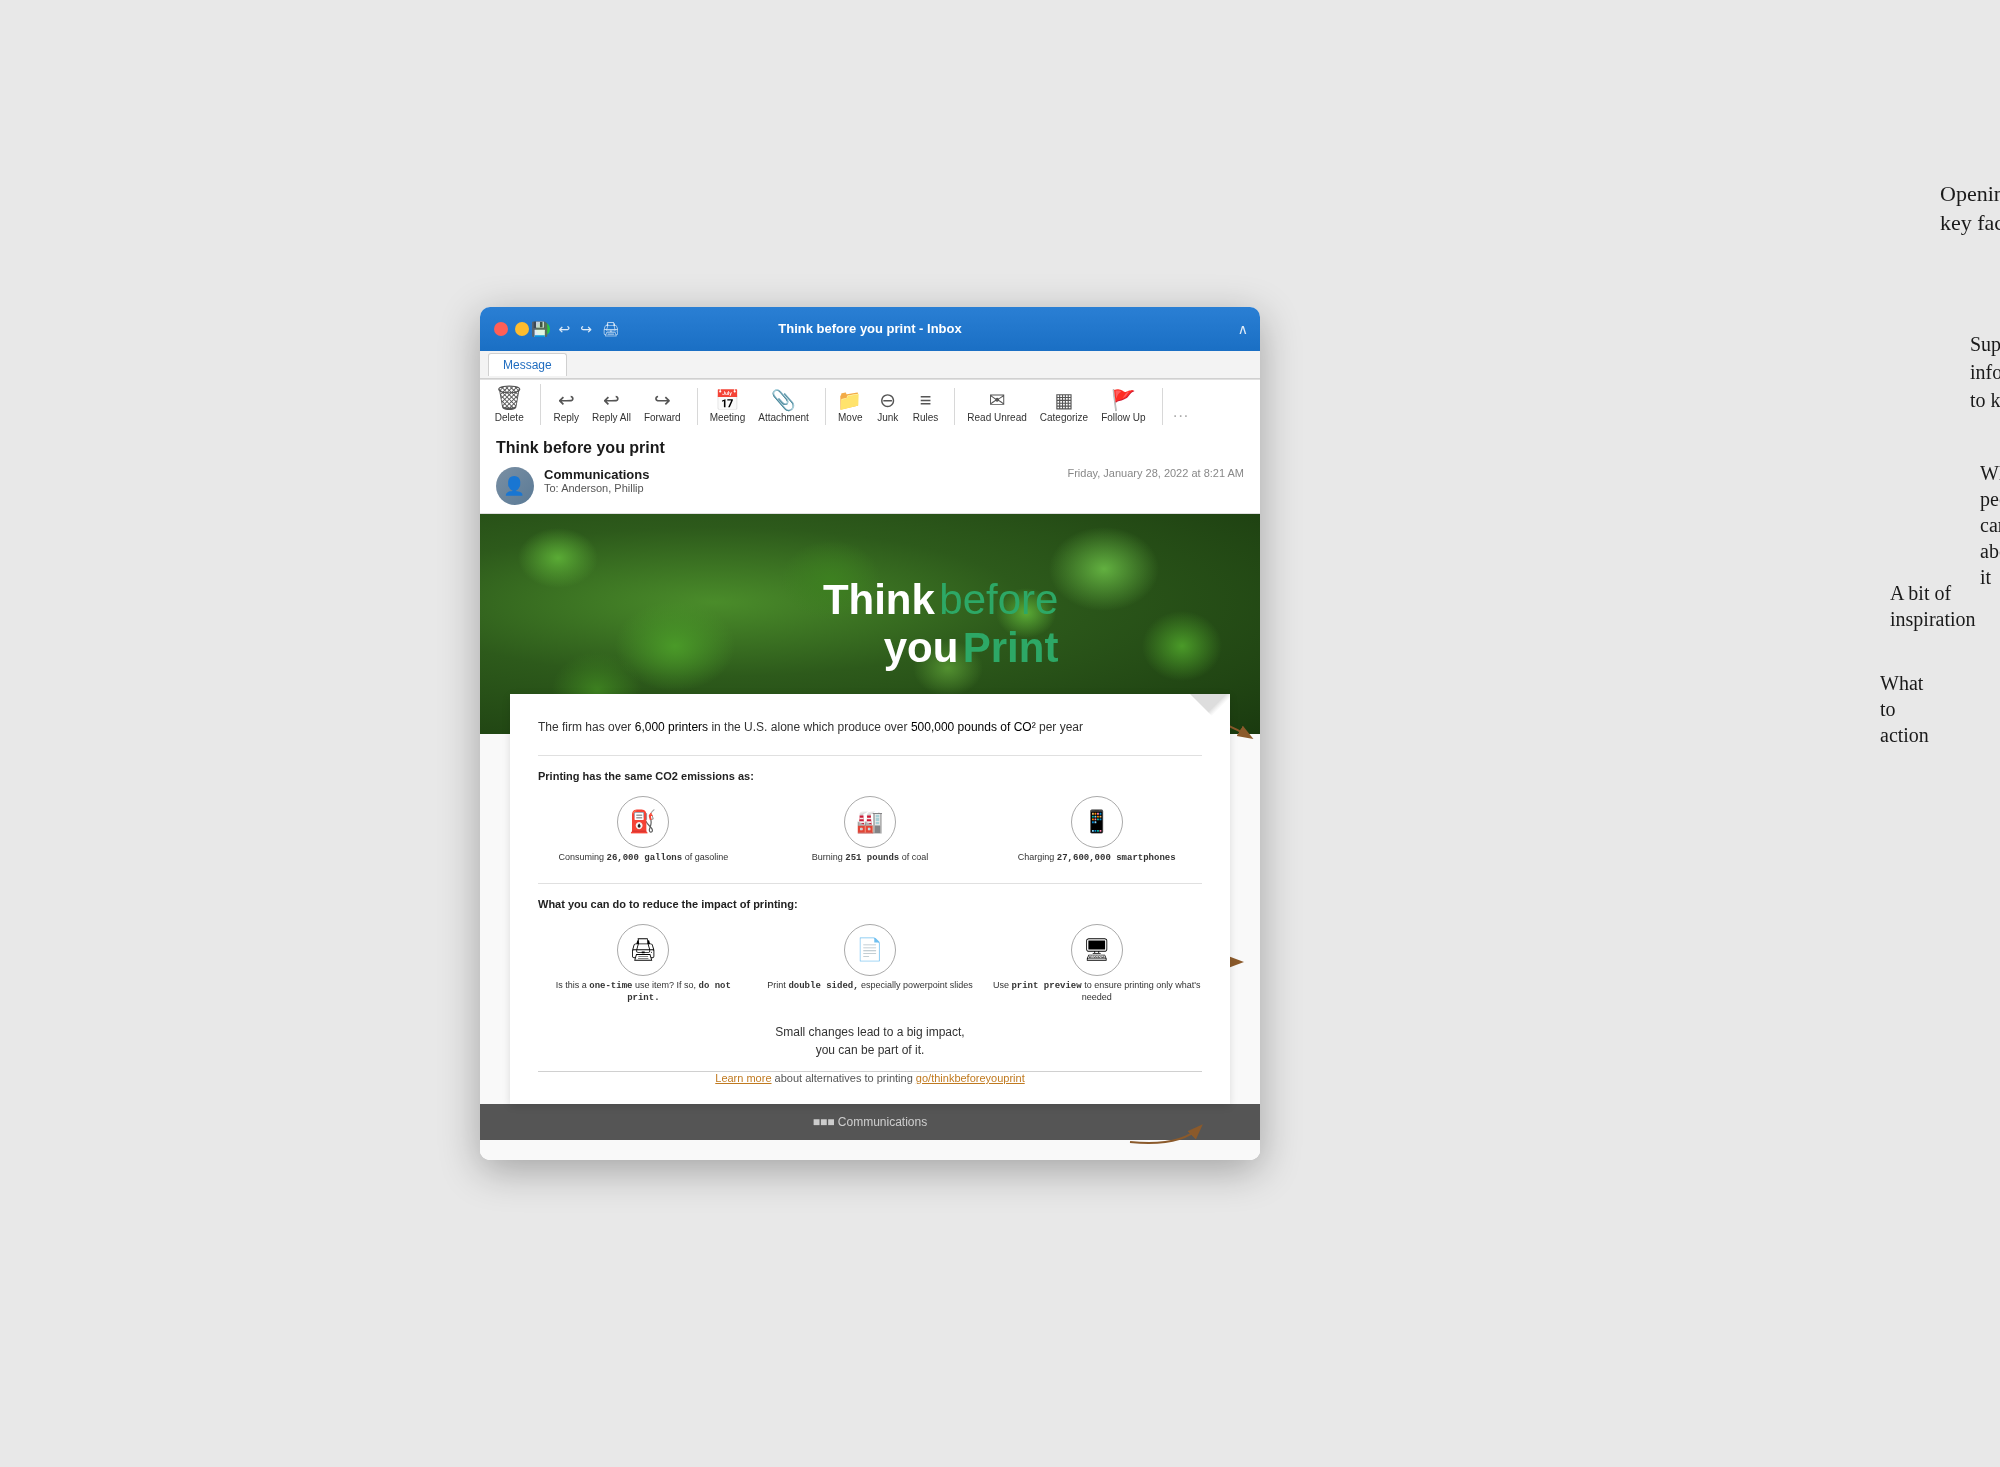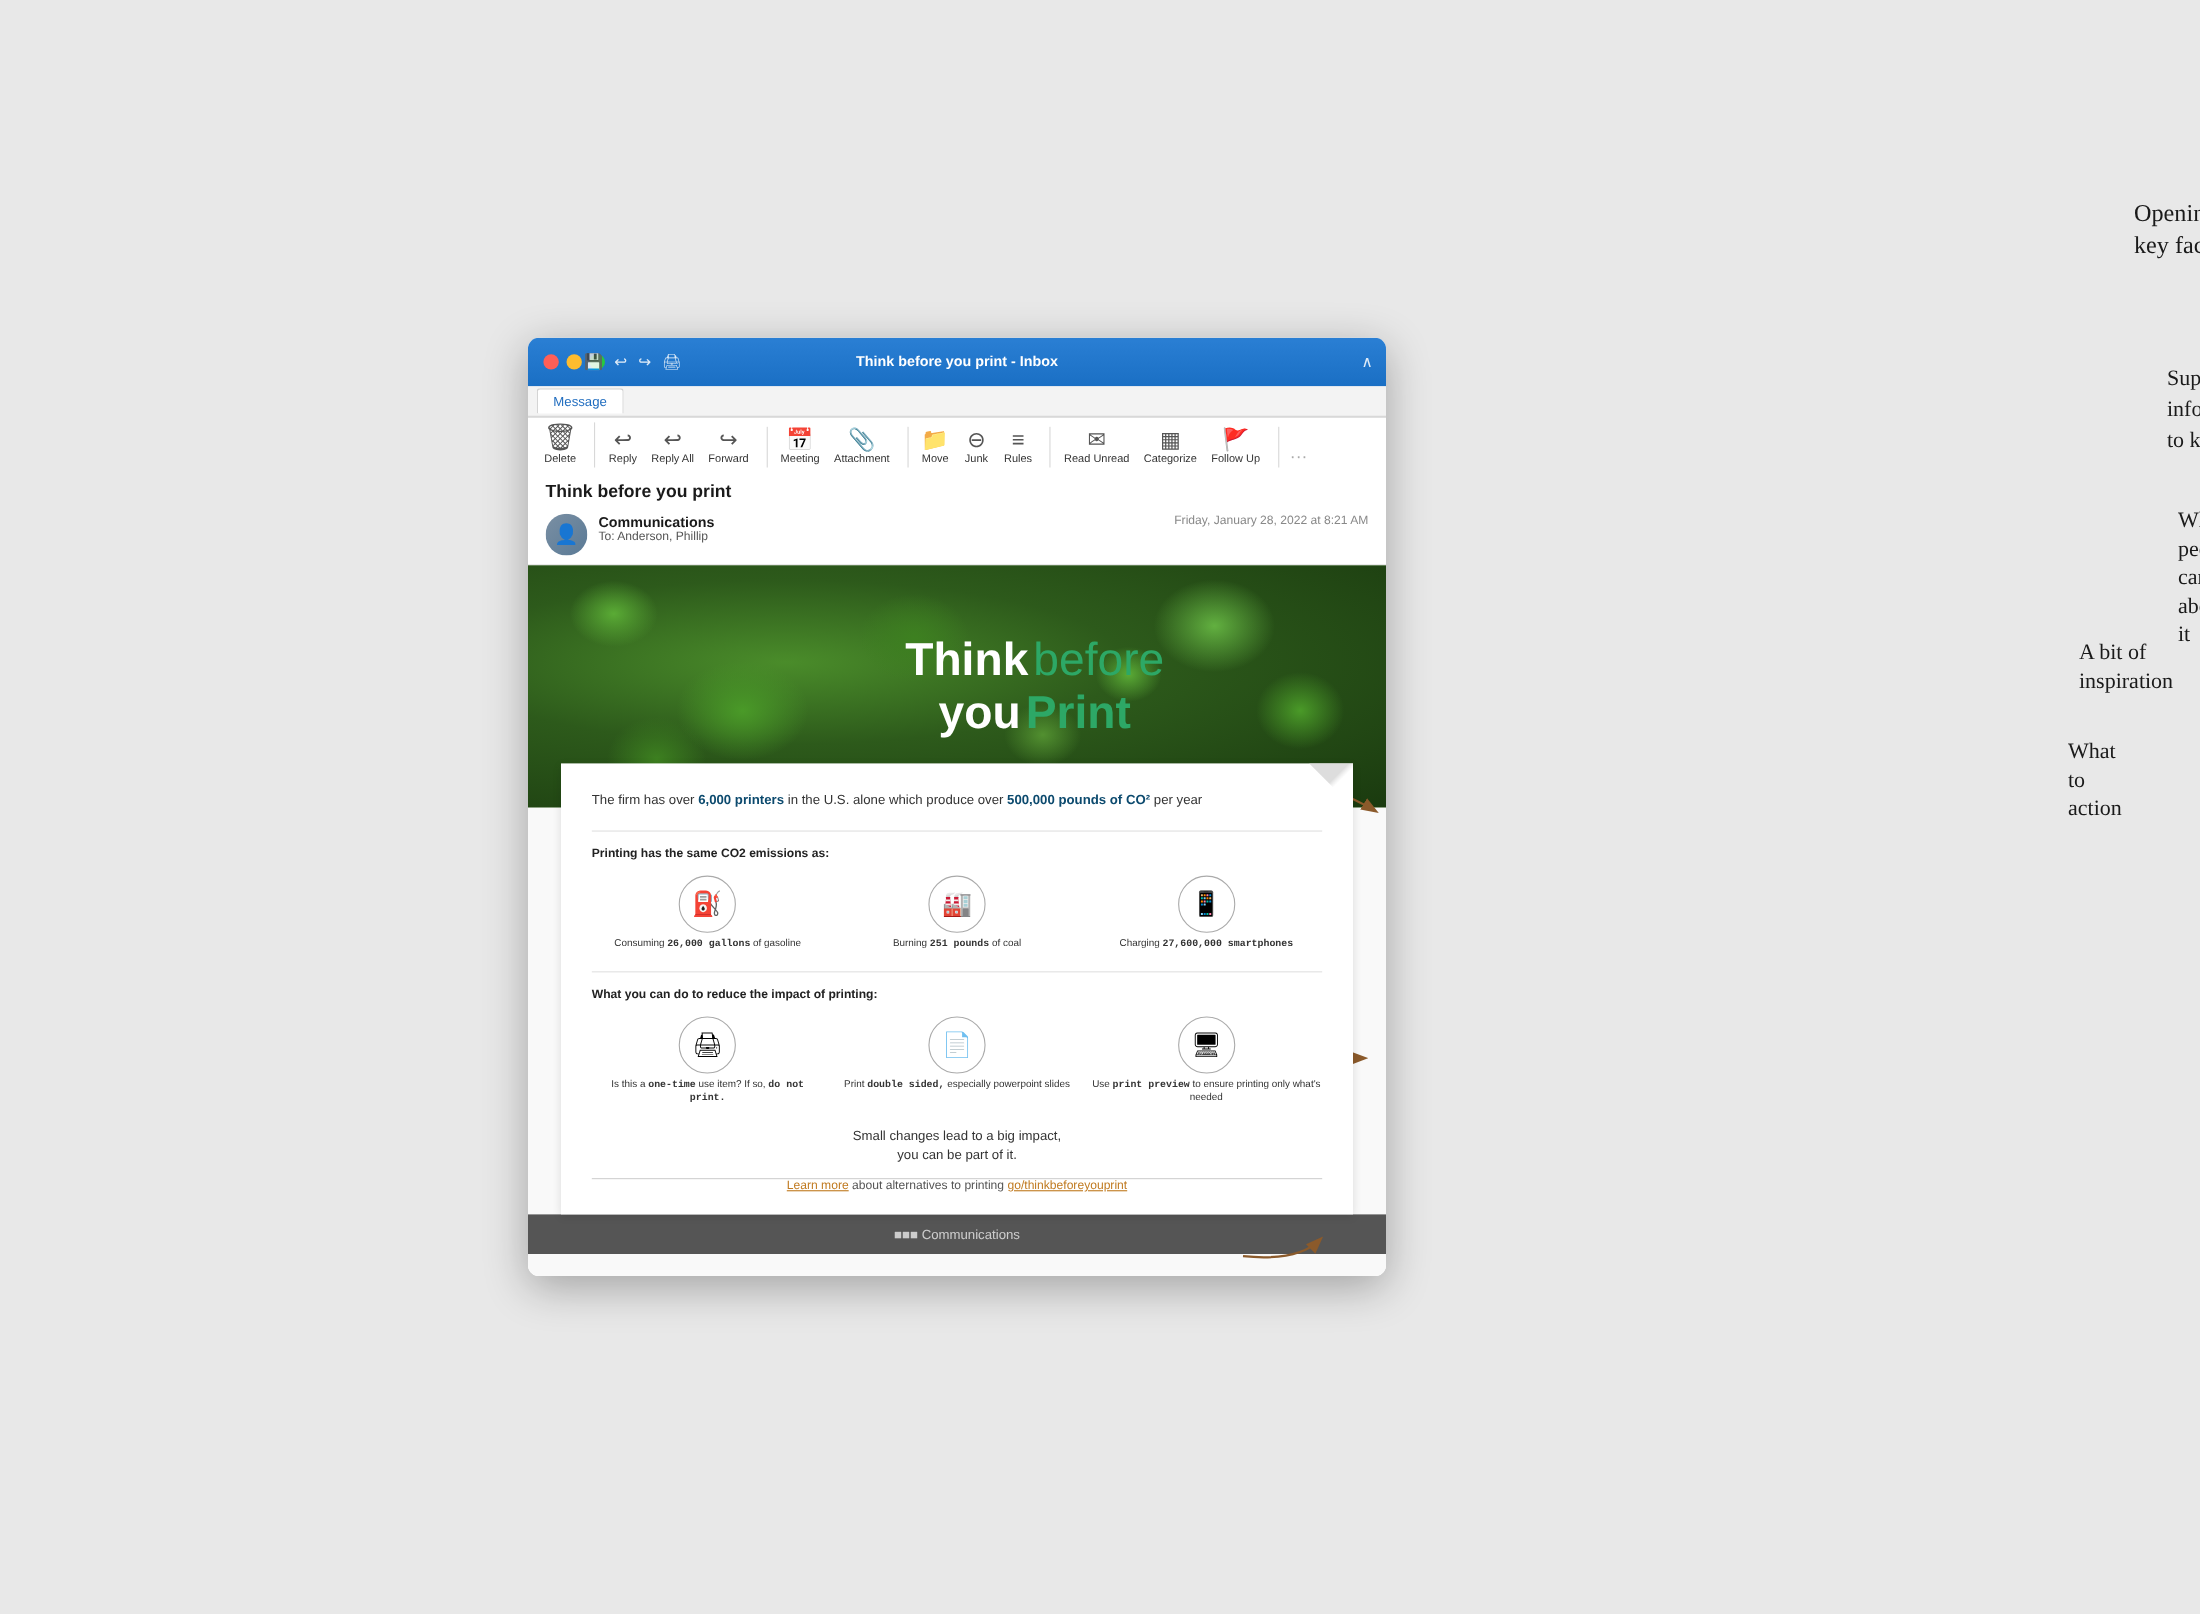--- a/index.html
+++ b/index.html
@@ -202,21 +202,21 @@
         radial-gradient(ellipse 55px 42px at 80% 25%, #62b040 0%, transparent 100%),
         radial-gradient(ellipse 40px 35px at 90% 60%, #4a9a28 0%, transparent 100%),
         radial-gradient(ellipse 45px 38px at 15% 80%, #3d8020 0%, transparent 100%),
         radial-gradient(ellipse 30px 25px at 70% 45%, #5aab35 0%, transparent 100%);
     }
     .hero-text {
       position: absolute;
       top: 50%;
       left: 50%;
       transform: translate(-20%, -50%);
-      text-align: center;
+      text-align: right;
       line-height: 1.15;
     }
     .hero-think {
       font-size: 42px;
       font-weight: 900;
       color: white;
       display: inline;
     }
     .hero-before {
       font-size: 42px;
@@ -257,21 +257,21 @@
       background: linear-gradient(135deg, #ddd 45%, #f0f0f0 50%, white 55%);
       clip-path: polygon(100% 0, 0 0, 100% 100%);
     }
 
     .key-fact {
       font-size: 12px;
       color: #333;
       line-height: 1.6;
       margin-bottom: 18px;
     }
-    .highlight-orange { color: #0c4a6e; font-weight: 700; }
+    .highlight-orange { color: #000000; font-weight: 400; }
 
     .section-title {
       font-size: 11px;
       font-weight: 700;
       color: #222;
       margin-bottom: 14px;
     }
 
     .icons-row {
       display: flex;

